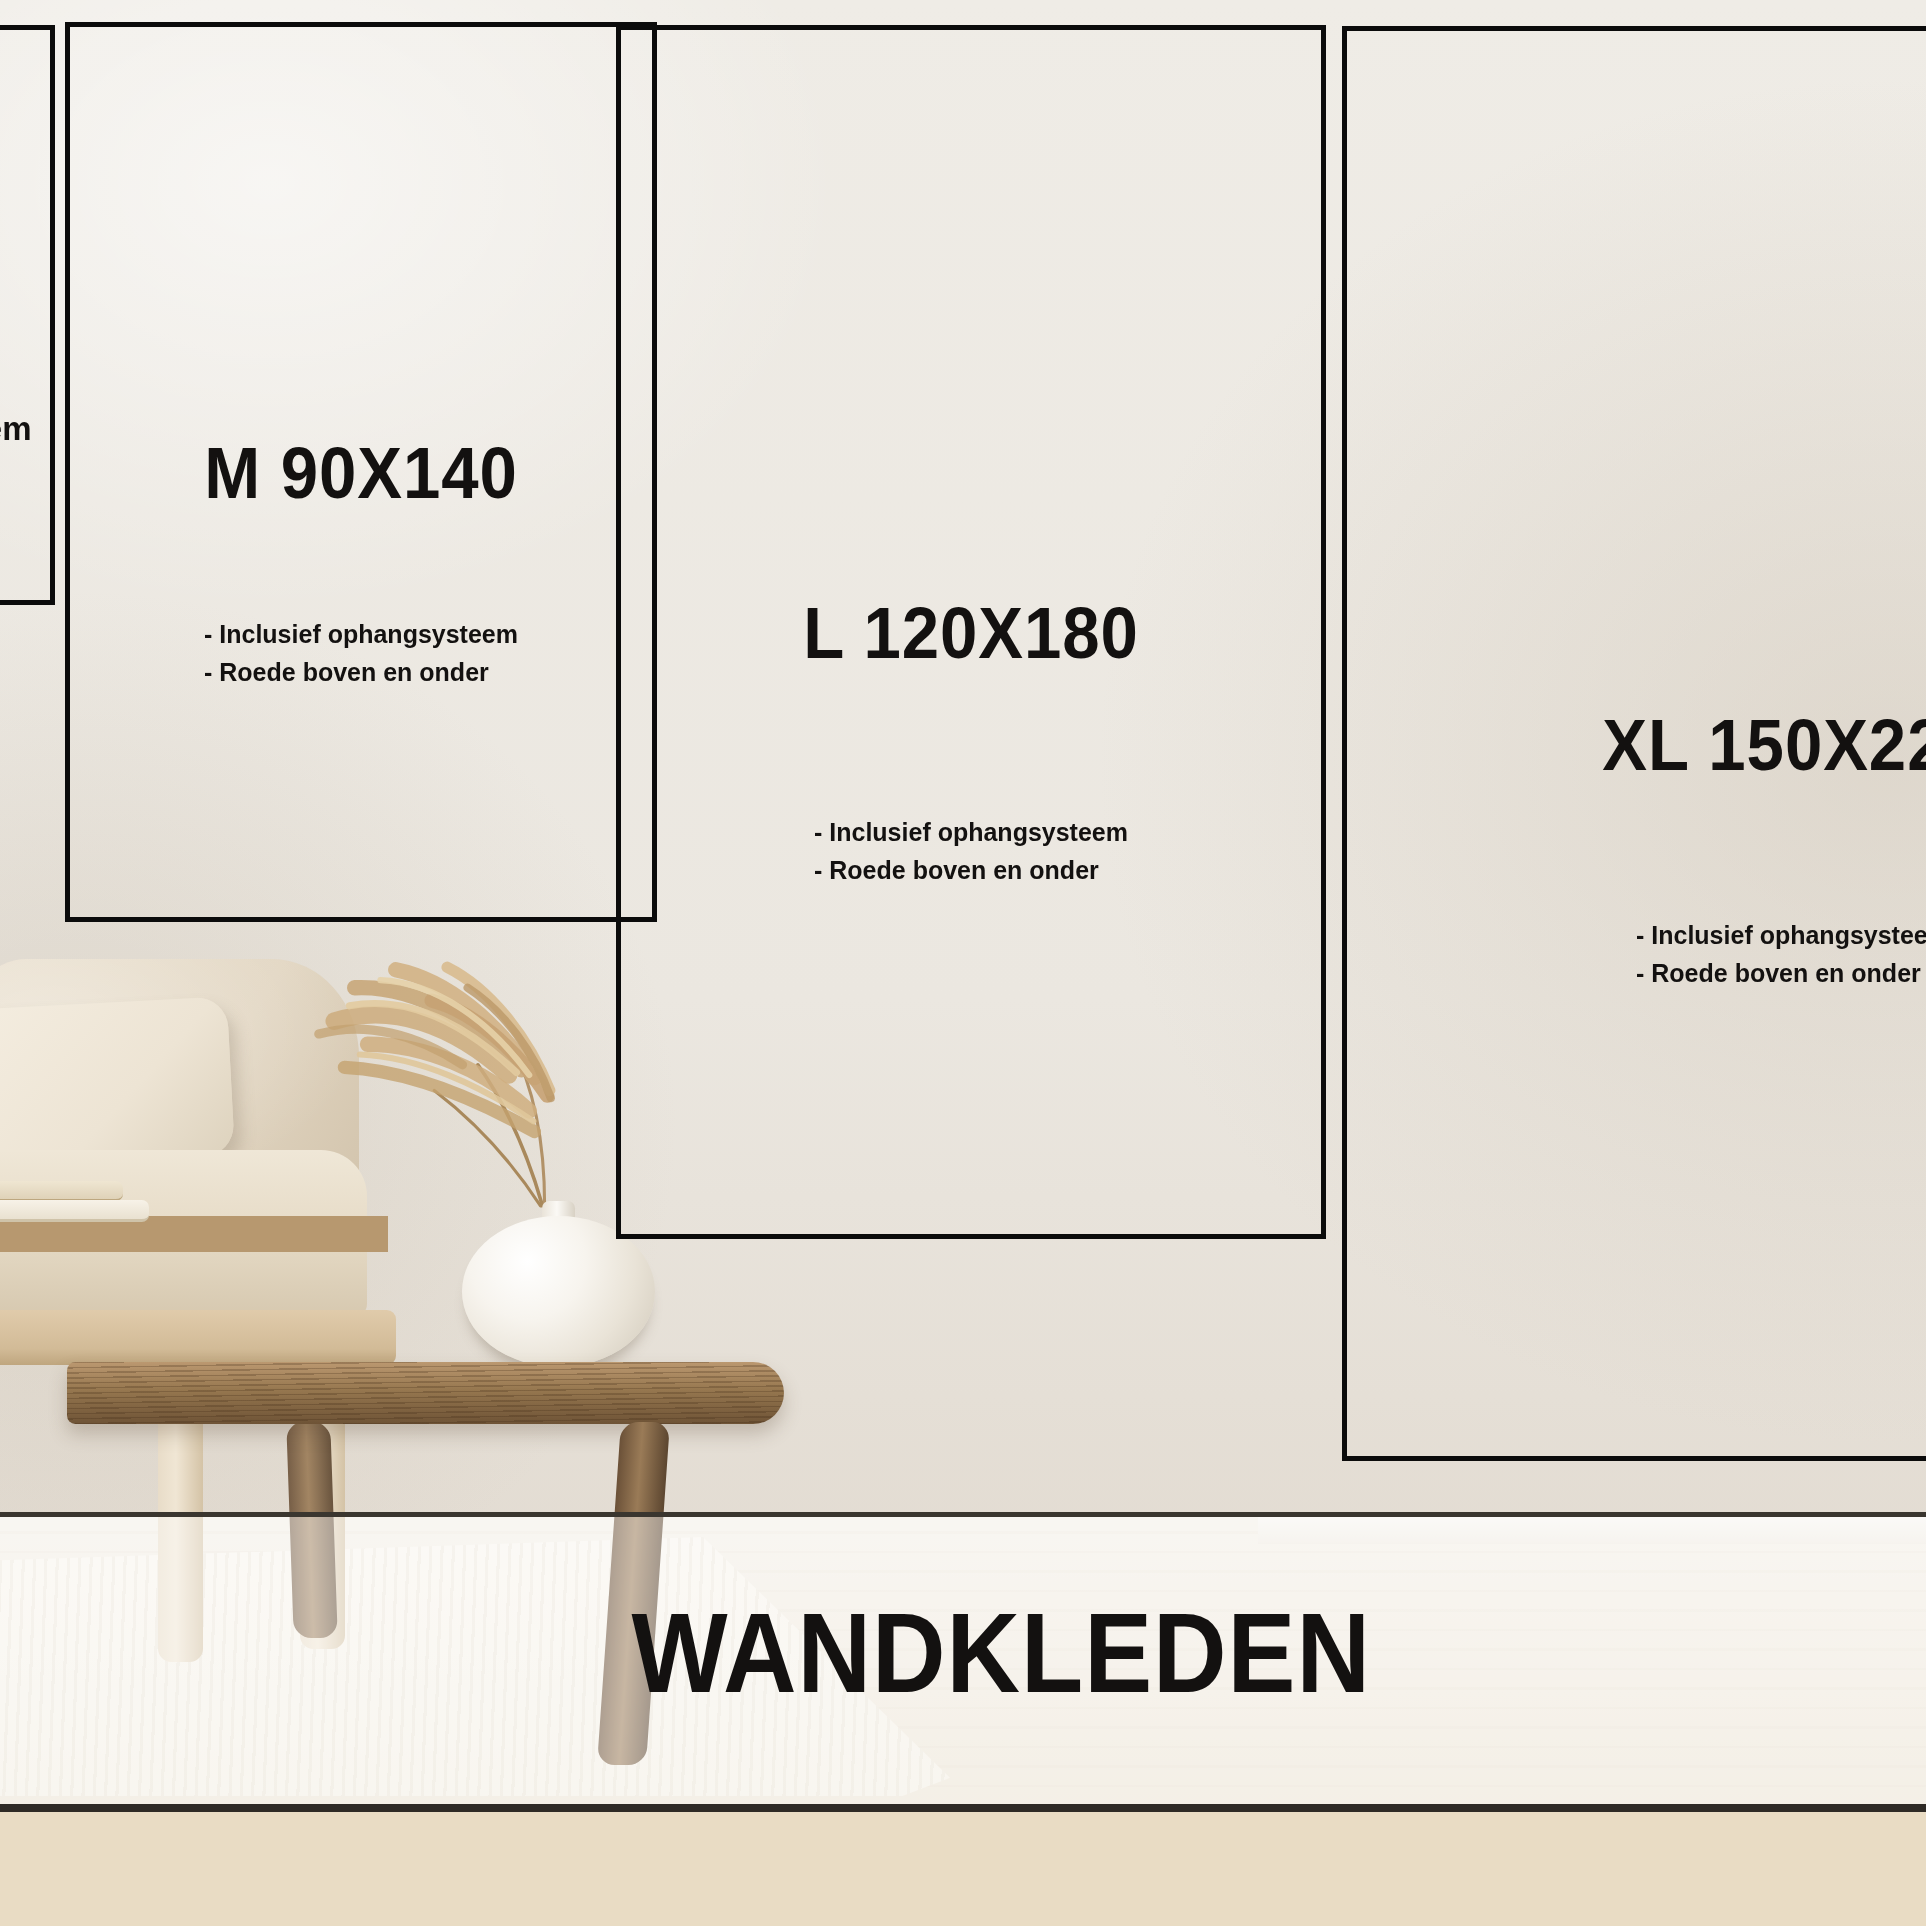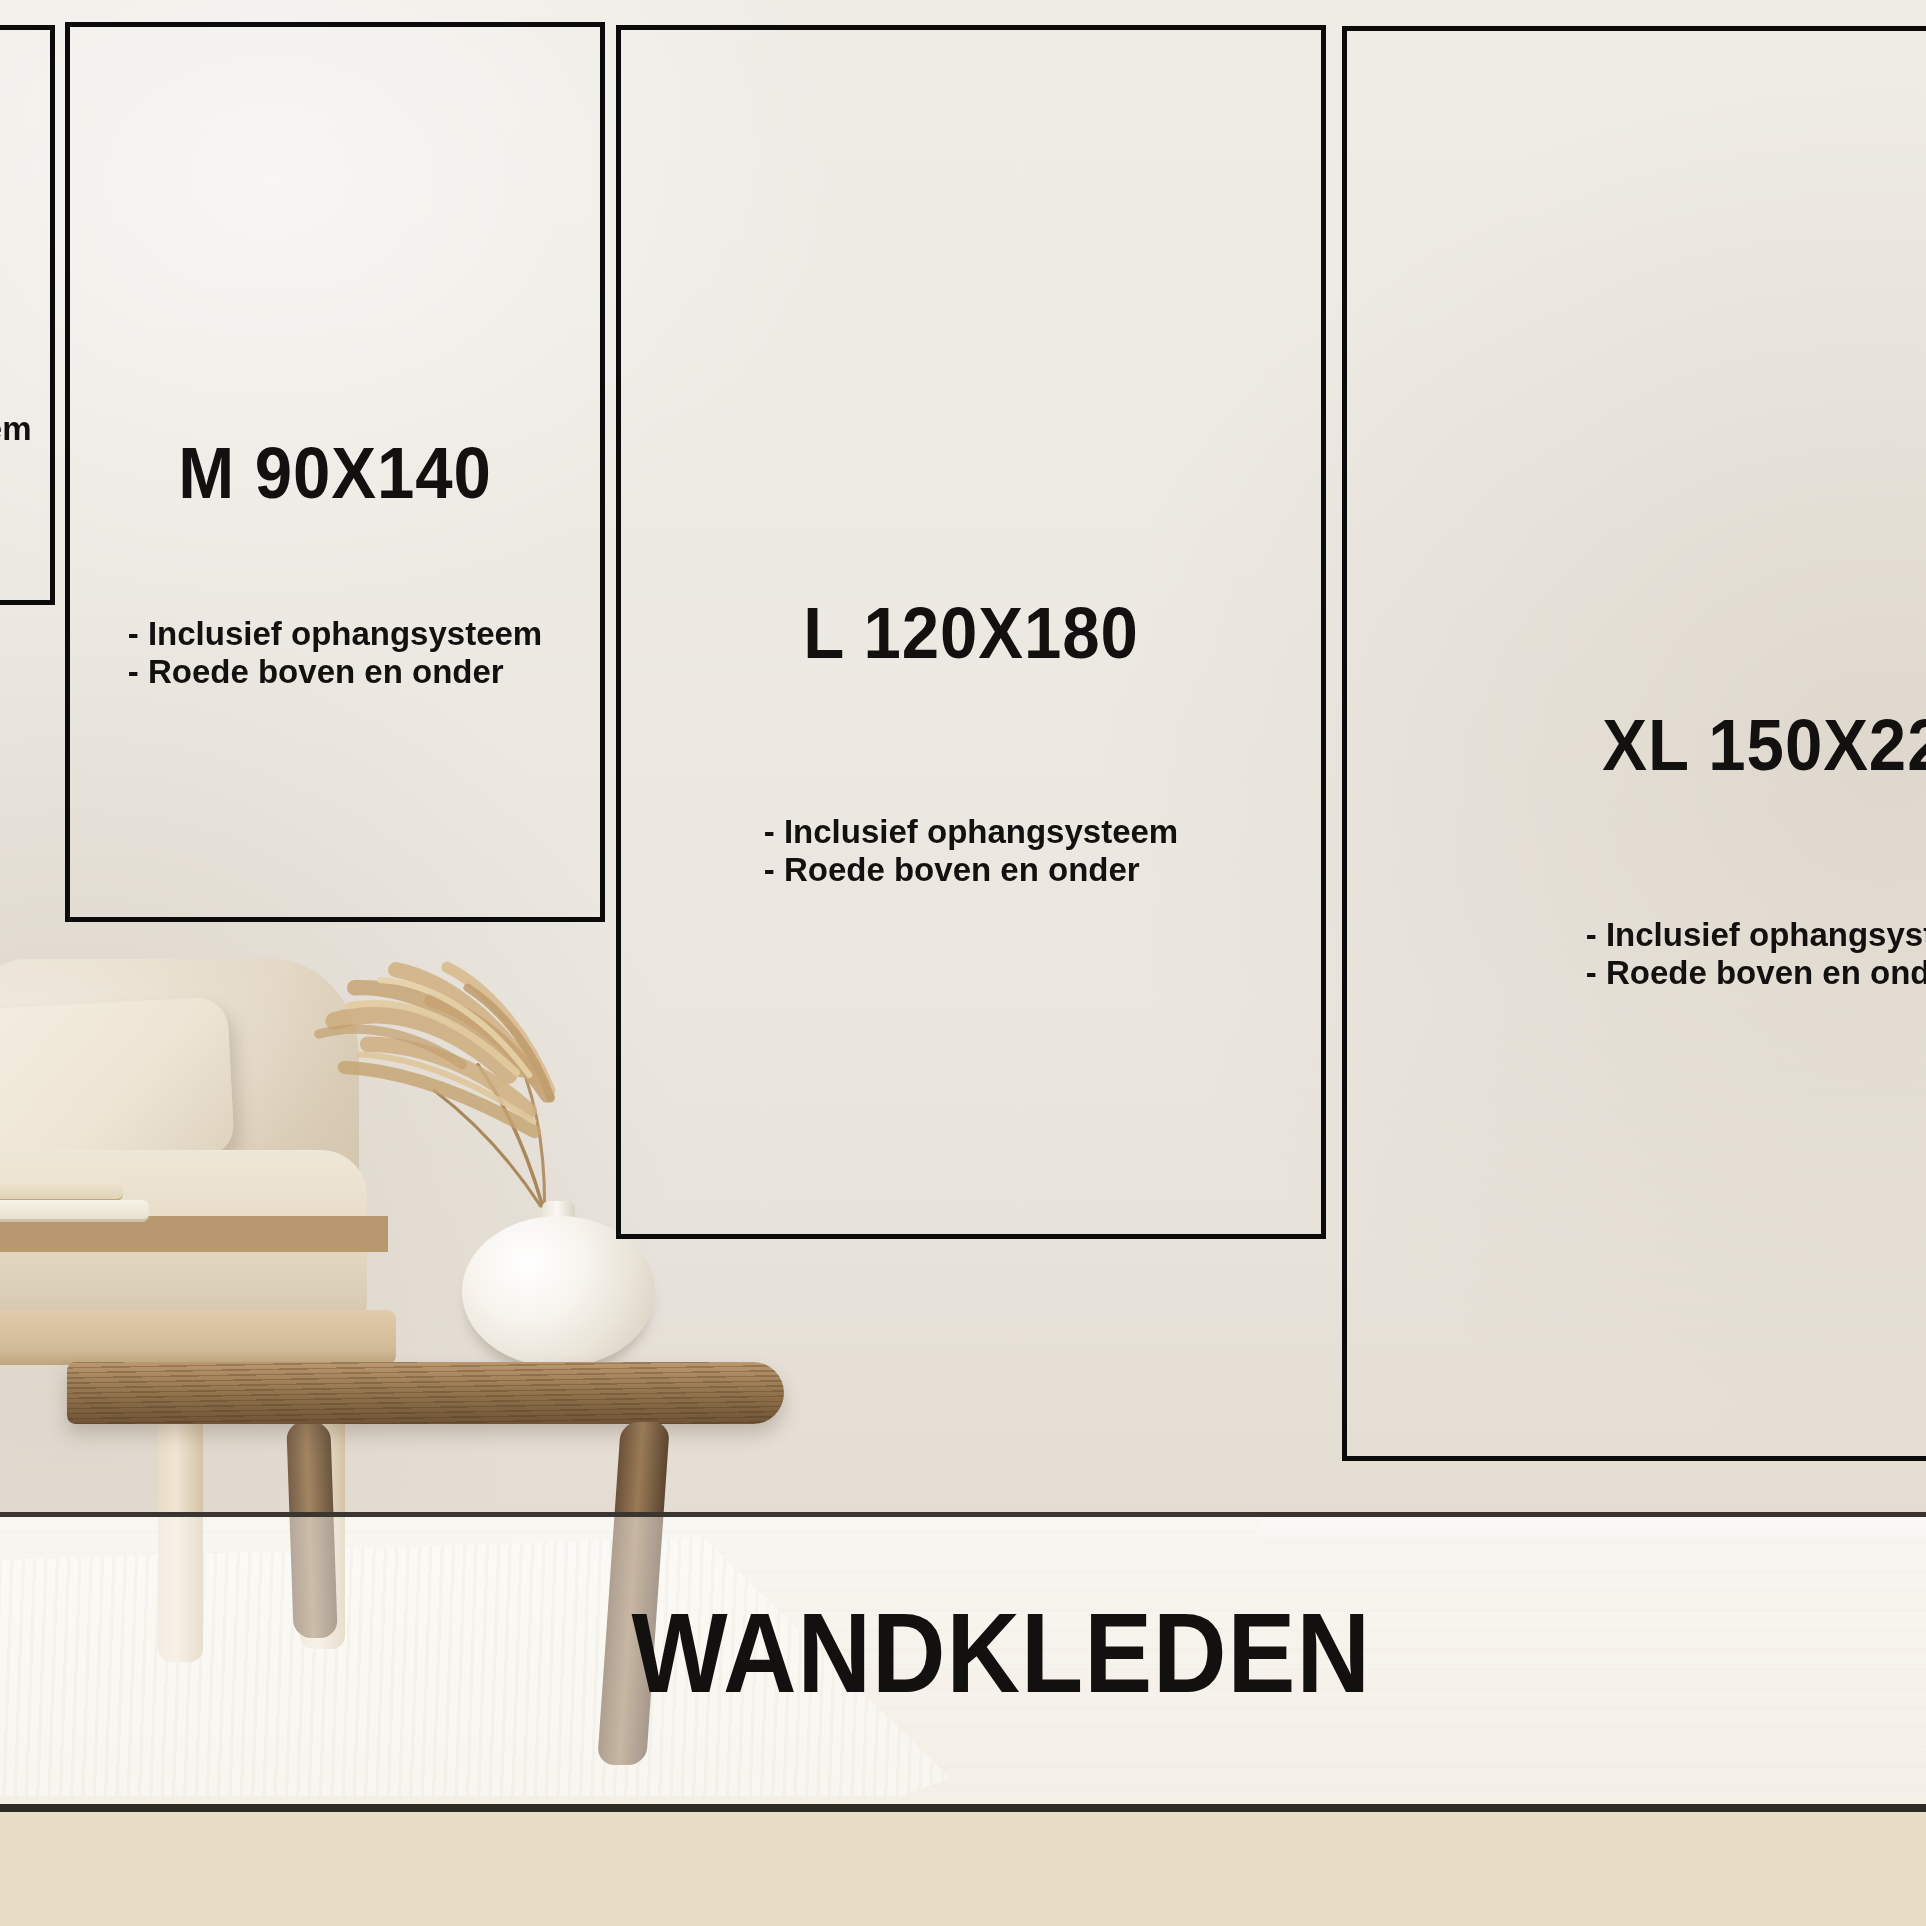--- a/index.html
+++ b/index.html
@@ -129,28 +129,28 @@
   }
   
   .size-box{position:absolute;box-sizing:border-box;border:5.6px solid #0b0b0b;}
   .size-box .label{
     position:absolute;left:0;right:0;top:50%;text-align:center;
     transform:translateY(-50%) scaleX(.92);
     font-size:73px;font-weight:bold;letter-spacing:1px;white-space:nowrap;
   }
   .size-box .features{
     position:absolute;left:50%;transform:translate(-50%,-50%);
-    font-size:33px;font-weight:bold;line-height:38px;white-space:nowrap;text-align:left;
+    font-size:25px;font-weight:bold;line-height:38px;white-space:nowrap;text-align:left;
   }
   .box-s{left:-411px;top:25px;width:466px;height:580px;}
   .box-s .fragment{
     position:absolute;right:18.5px;top:70%;transform:translateY(-50%);
     font-size:33px;font-weight:bold;
   }
-  .box-m{left:65px;top:22px;width:540px;height:900px;}
+  .box-m{left:65px;top:22px;width:592px;height:900px;}
   .box-m .features{top:70.3%;}
   .box-l{left:616px;top:25px;width:710px;height:1214px;}
   .box-l .features{top:68.2%;}
   .box-xl{left:1342px;top:26px;width:902px;height:1435px;}
   .box-xl .features{top:64.8%;}
 </style>
 </head>
 <body>
 
 <div id="canvas">

